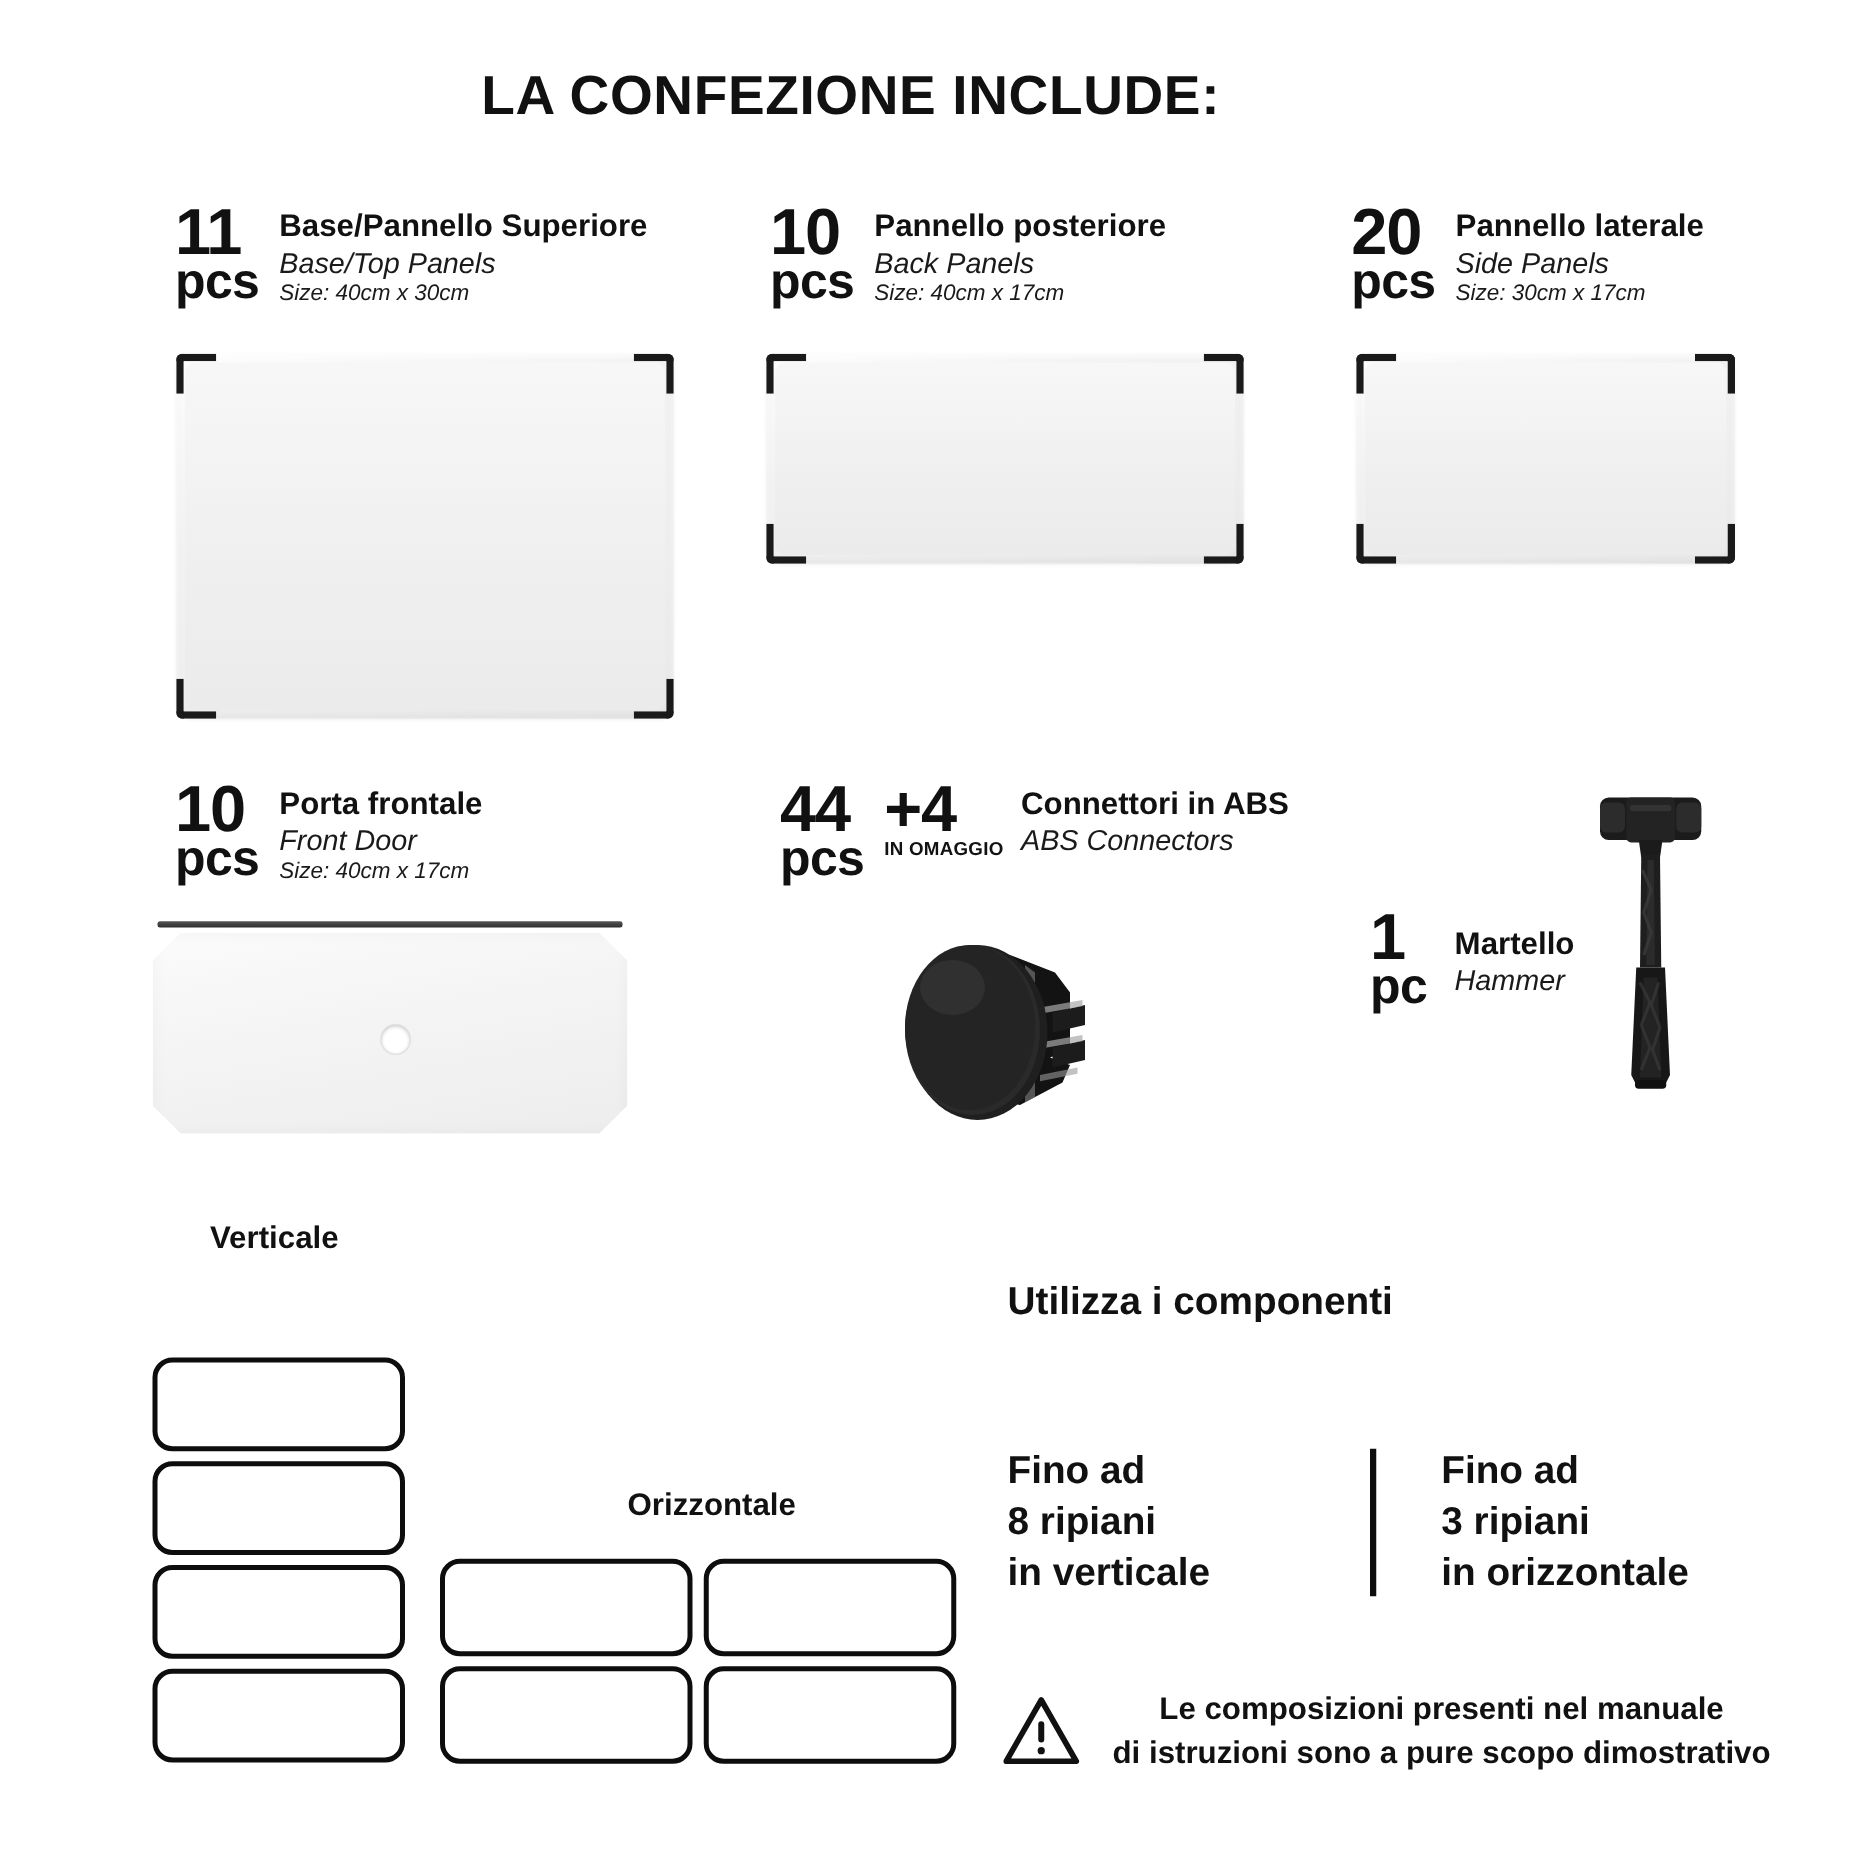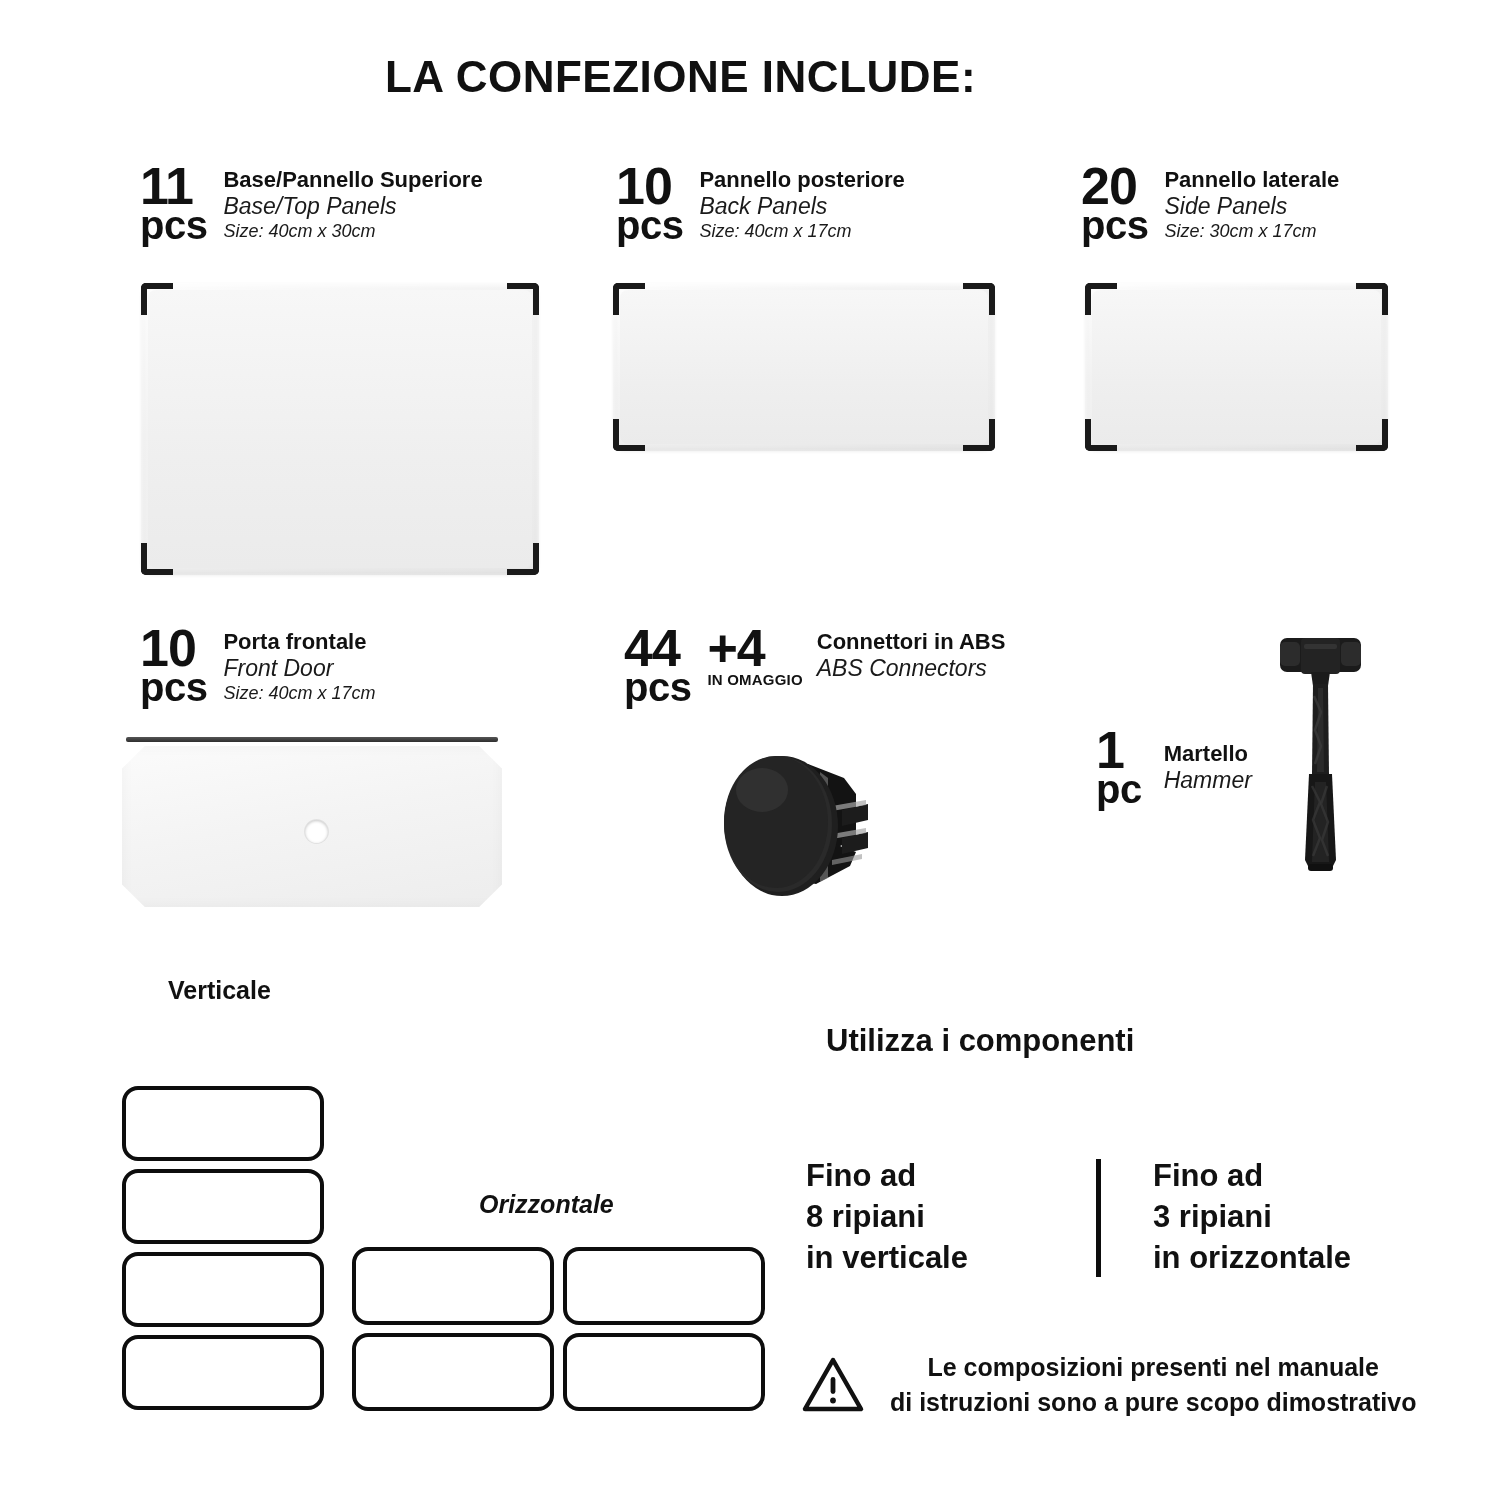--- a/index.html
+++ b/index.html
@@ -52,21 +52,21 @@
   }
   .qty-unit {
     font-size: 40px;
     font-weight: bold;
     letter-spacing: -0.5px;
     color: #111111;
     margin-top: -4px;
   }
   .labels { padding-top: 4px; }
   .lbl-it {
-    font-size: 22px;
+    font-size: 25px;
     font-weight: bold;
     color: #111111;
     line-height: 1.18;
     white-space: nowrap;
   }
   .lbl-en {
     font-size: 23px;
     font-style: italic;
     color: #1a1a1a;
     line-height: 1.2;
@@ -171,26 +171,25 @@
   #vertical-label {
     position: absolute;
     left: 168px;
     top: 976px;
     font-size: 25px;
     font-weight: bold;
     color: #111111;
   }
   #horizontal-label {
     position: absolute;
-    left: 479px;
+    left: 502px;
     top: 1190px;
     font-size: 25px;
     font-weight: bold;
     color: #111111;
-    font-style: italic;
   }
   #vertical-stack {
     position: absolute;
     left: 122px;
     top: 1086px;
     width: 202px;
   }
   #vertical-stack .shelf-box {
     width: 202px;
     height: 75px;
@@ -219,21 +218,20 @@
 
   
   #usage-heading {
     position: absolute;
     left: 806px;
     top: 1020px;
     font-size: 31px;
     font-weight: bold;
     line-height: 1.38;
     color: #111111;
-    margin-left: 20px;
   }
   #capacity-row {
     position: absolute;
     left: 806px;
     top: 1155px;
     display: flex;
     align-items: flex-start;
   }
   .capacity-col {
     font-size: 31px;

